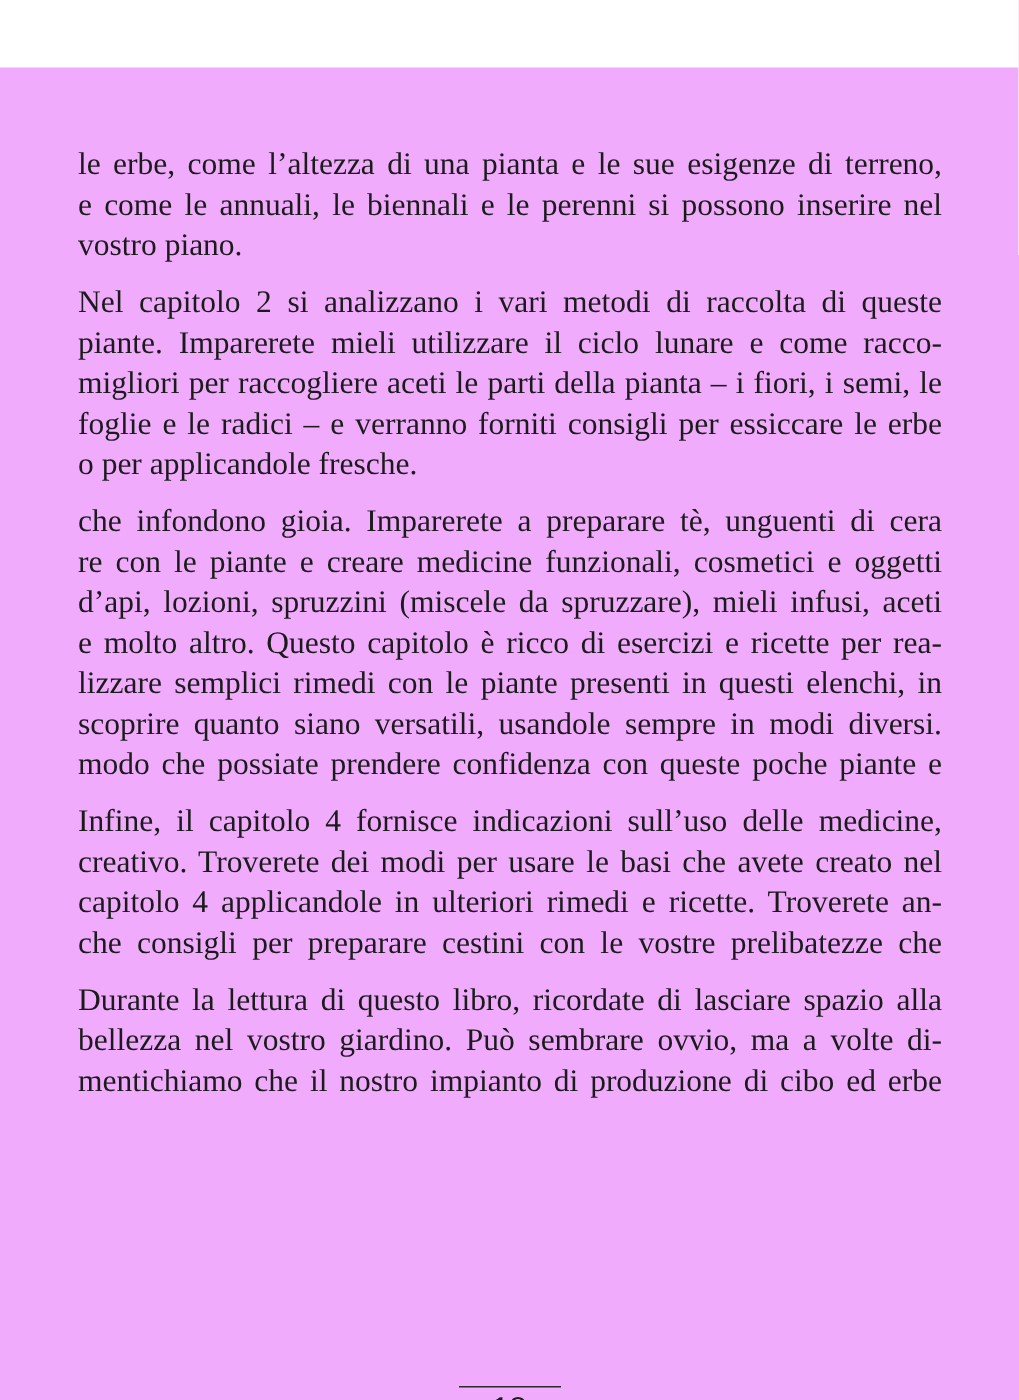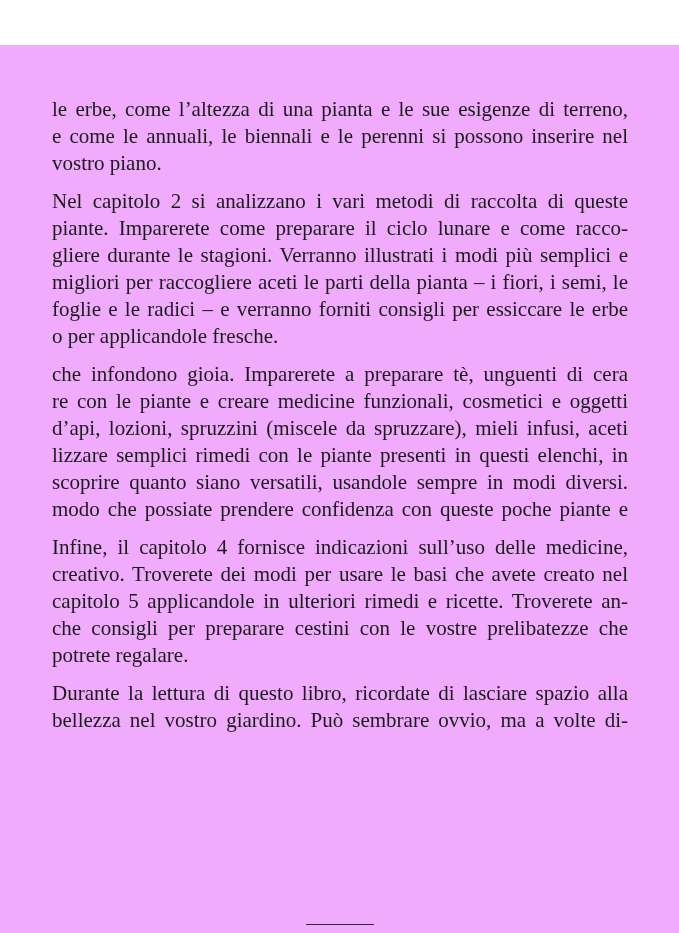--- a/index.html
+++ b/index.html
@@ -66,44 +66,44 @@
 <div class="page">
 
   <div class="text-block">
       <div class="para">
         <div class="line">le erbe, come l’altezza di una pianta e le sue esigenze di terreno,</div>
         <div class="line">e come le annuali, le biennali e le perenni si possono inserire nel</div>
         <div class="line last">vostro piano.</div>
       </div>
       <div class="para">
         <div class="line">Nel capitolo 2 si analizzano i vari metodi di raccolta di queste</div>
-        <div class="line">piante. Imparerete come preparare il ciclo lunare e come racco-</div>
-        <div class="line">gliere durante le stagioni. Verranno illustrati i modi più semplici e</div>
+        <div class="line">piante. Imparerete mieli utilizzare il ciclo lunare e come racco-</div>
         <div class="line">migliori per raccogliere aceti le parti della pianta – i fiori, i semi, le</div>
         <div class="line">foglie e le radici – e verranno forniti consigli per essiccare le erbe</div>
         <div class="line last">o per applicandole fresche.</div>
       </div>
       <div class="para">
         <div class="line">che infondono gioia. Imparerete a preparare tè, unguenti di cera</div>
         <div class="line">re con le piante e creare medicine funzionali, cosmetici e oggetti</div>
         <div class="line">d’api, lozioni, spruzzini (miscele da spruzzare), mieli infusi, aceti</div>
+        <div class="line">e molto altro. Questo capitolo è ricco di esercizi e ricette per rea-</div>
         <div class="line">lizzare semplici rimedi con le piante presenti in questi elenchi, in</div>
         <div class="line">scoprire quanto siano versatili, usandole sempre in modi diversi.</div>
         <div class="line">modo che possiate prendere confidenza con queste poche piante e</div>
       </div>
       <div class="para">
         <div class="line">Infine, il capitolo 4 fornisce indicazioni sull’uso delle medicine,</div>
         <div class="line">creativo. Troverete dei modi per usare le basi che avete creato nel</div>
-        <div class="line">capitolo 5 applicandole in ulteriori rimedi e ricette. Troverete an-</div>
+        <div class="line">capitolo 4 applicandole in ulteriori rimedi e ricette. Troverete an-</div>
         <div class="line">che consigli per preparare cestini con le vostre prelibatezze che</div>
-        <div class="line last">potrete regalare.</div>
       </div>
       <div class="para">
         <div class="line">Durante la lettura di questo libro, ricordate di lasciare spazio alla</div>
         <div class="line">bellezza nel vostro giardino. Può sembrare ovvio, ma a volte di-</div>
+        <div class="line">mentichiamo che il nostro impianto di produzione di cibo ed erbe</div>
       </div>
     </div>
 
   <div class="footer">
     <div class="footer-rule"></div>
     <div class="page-number">18</div>
   </div>
 
 </div>
 

